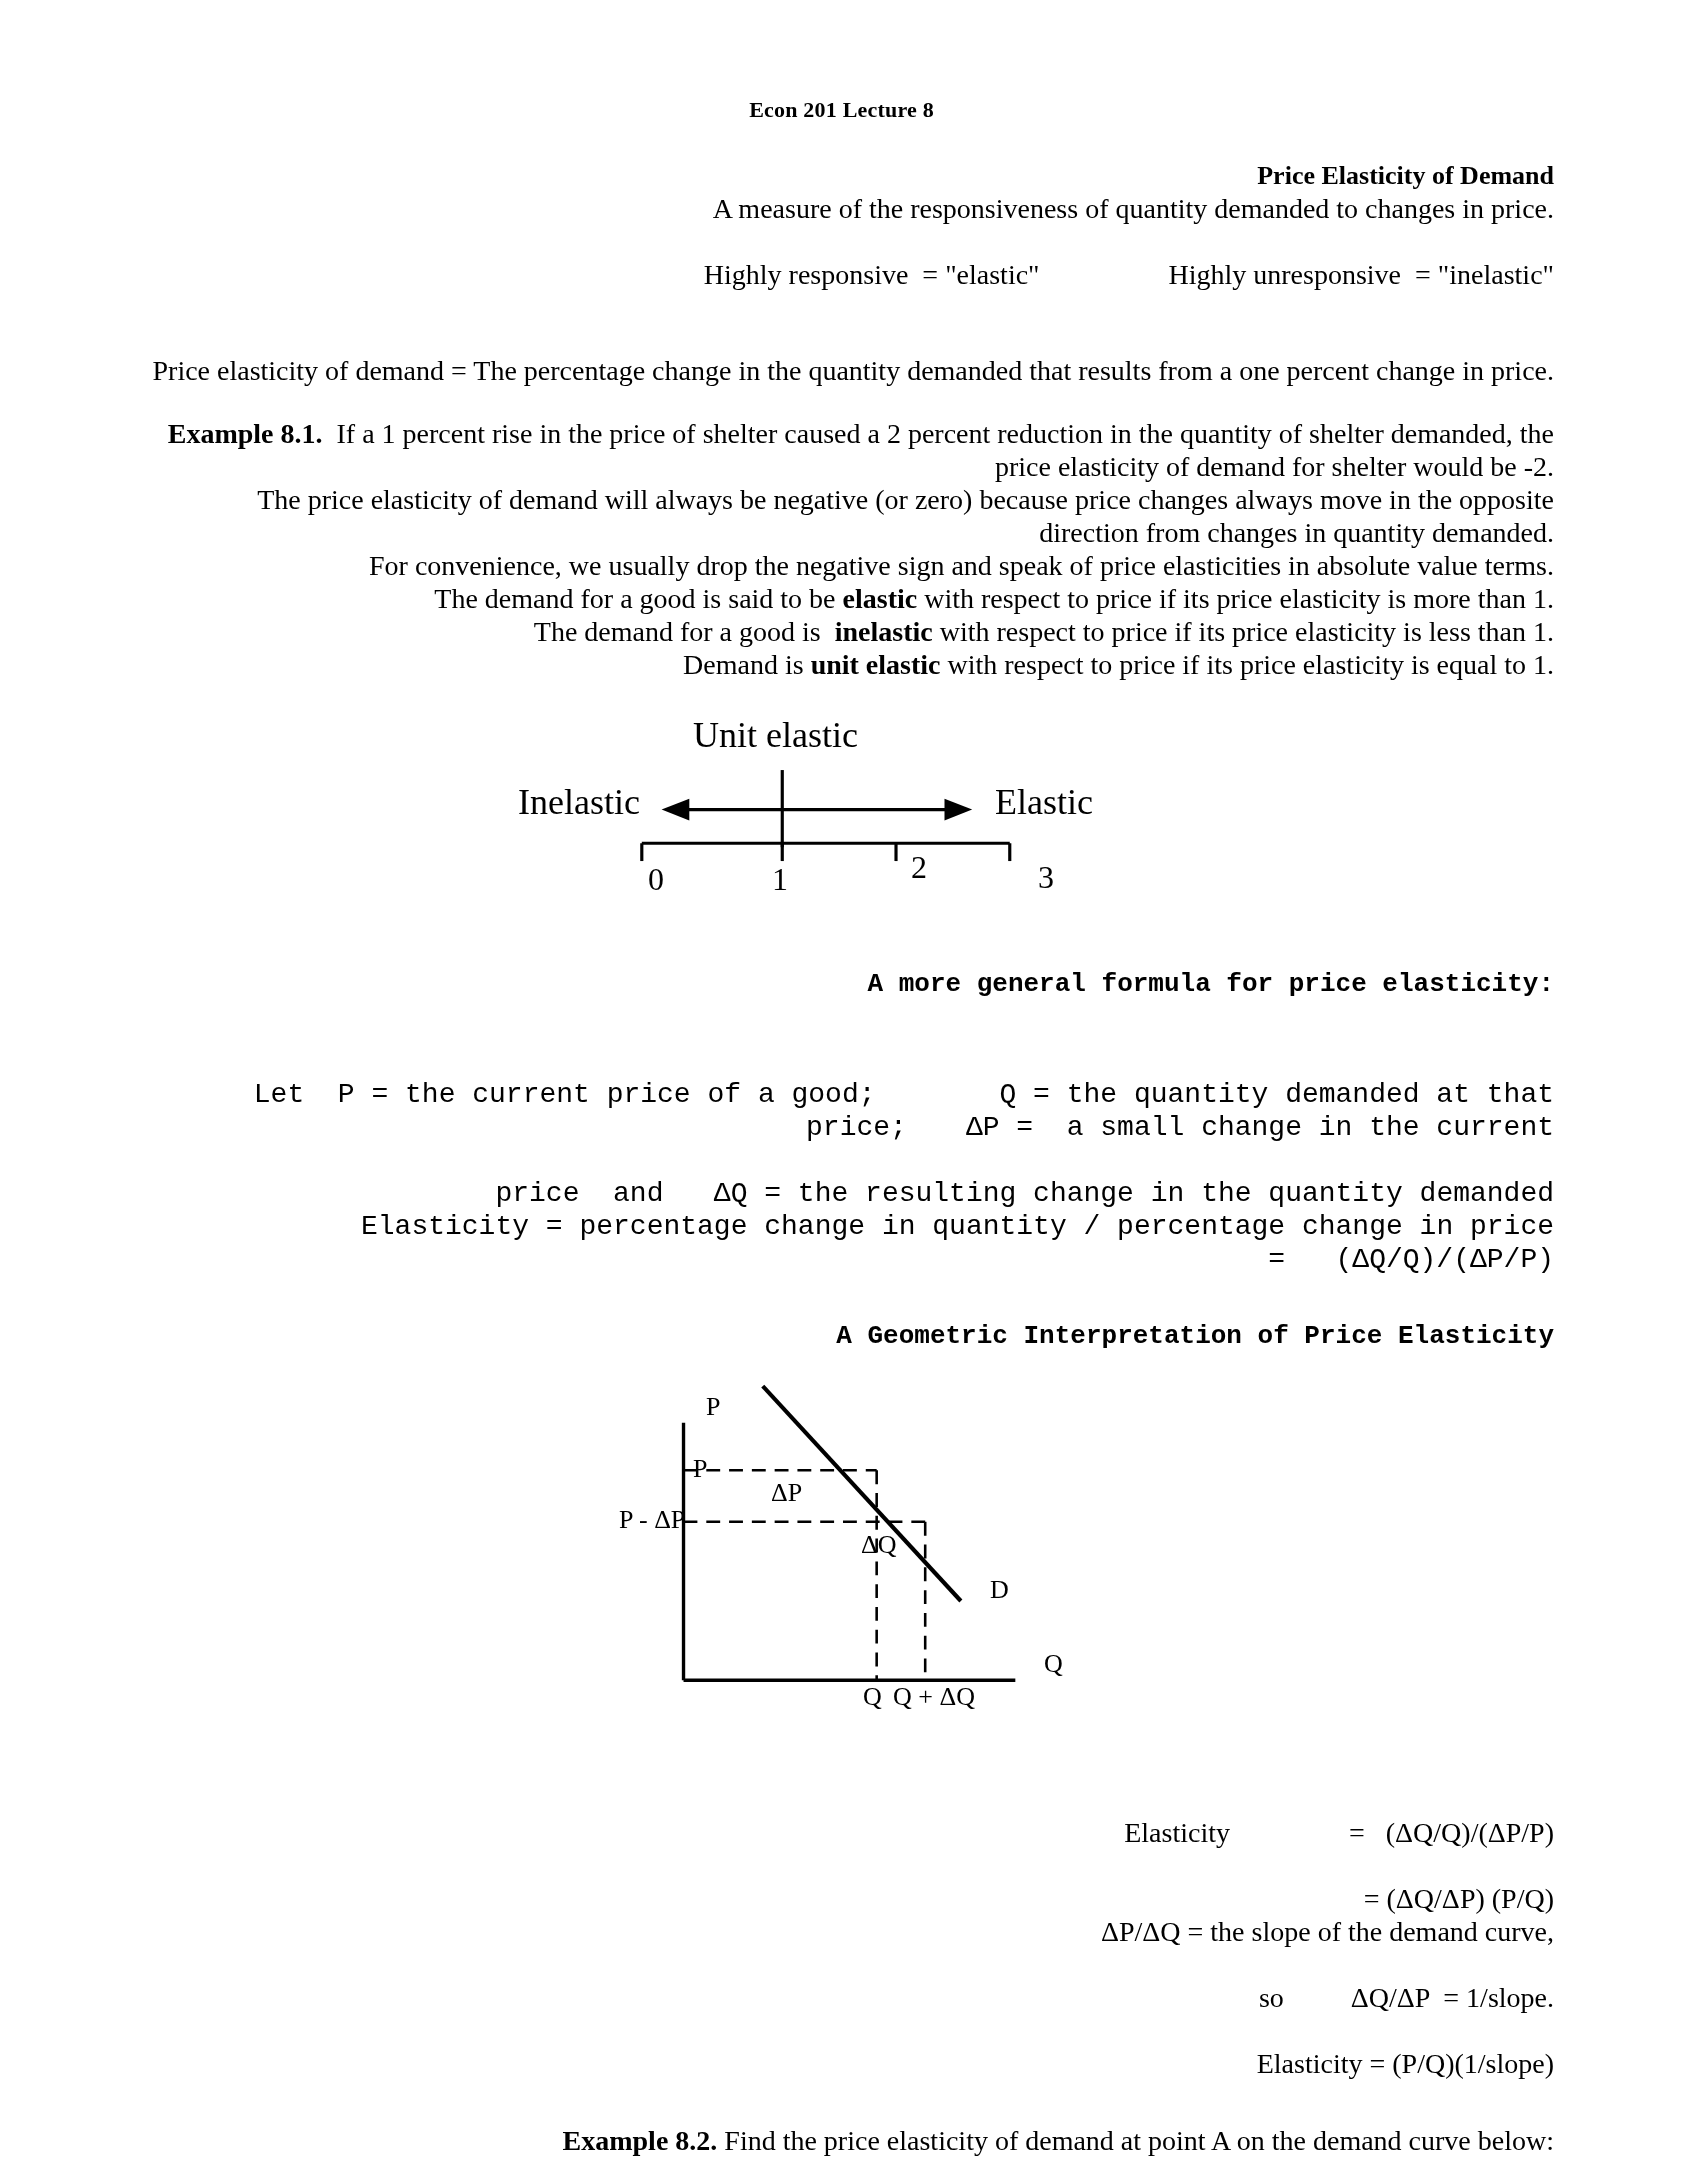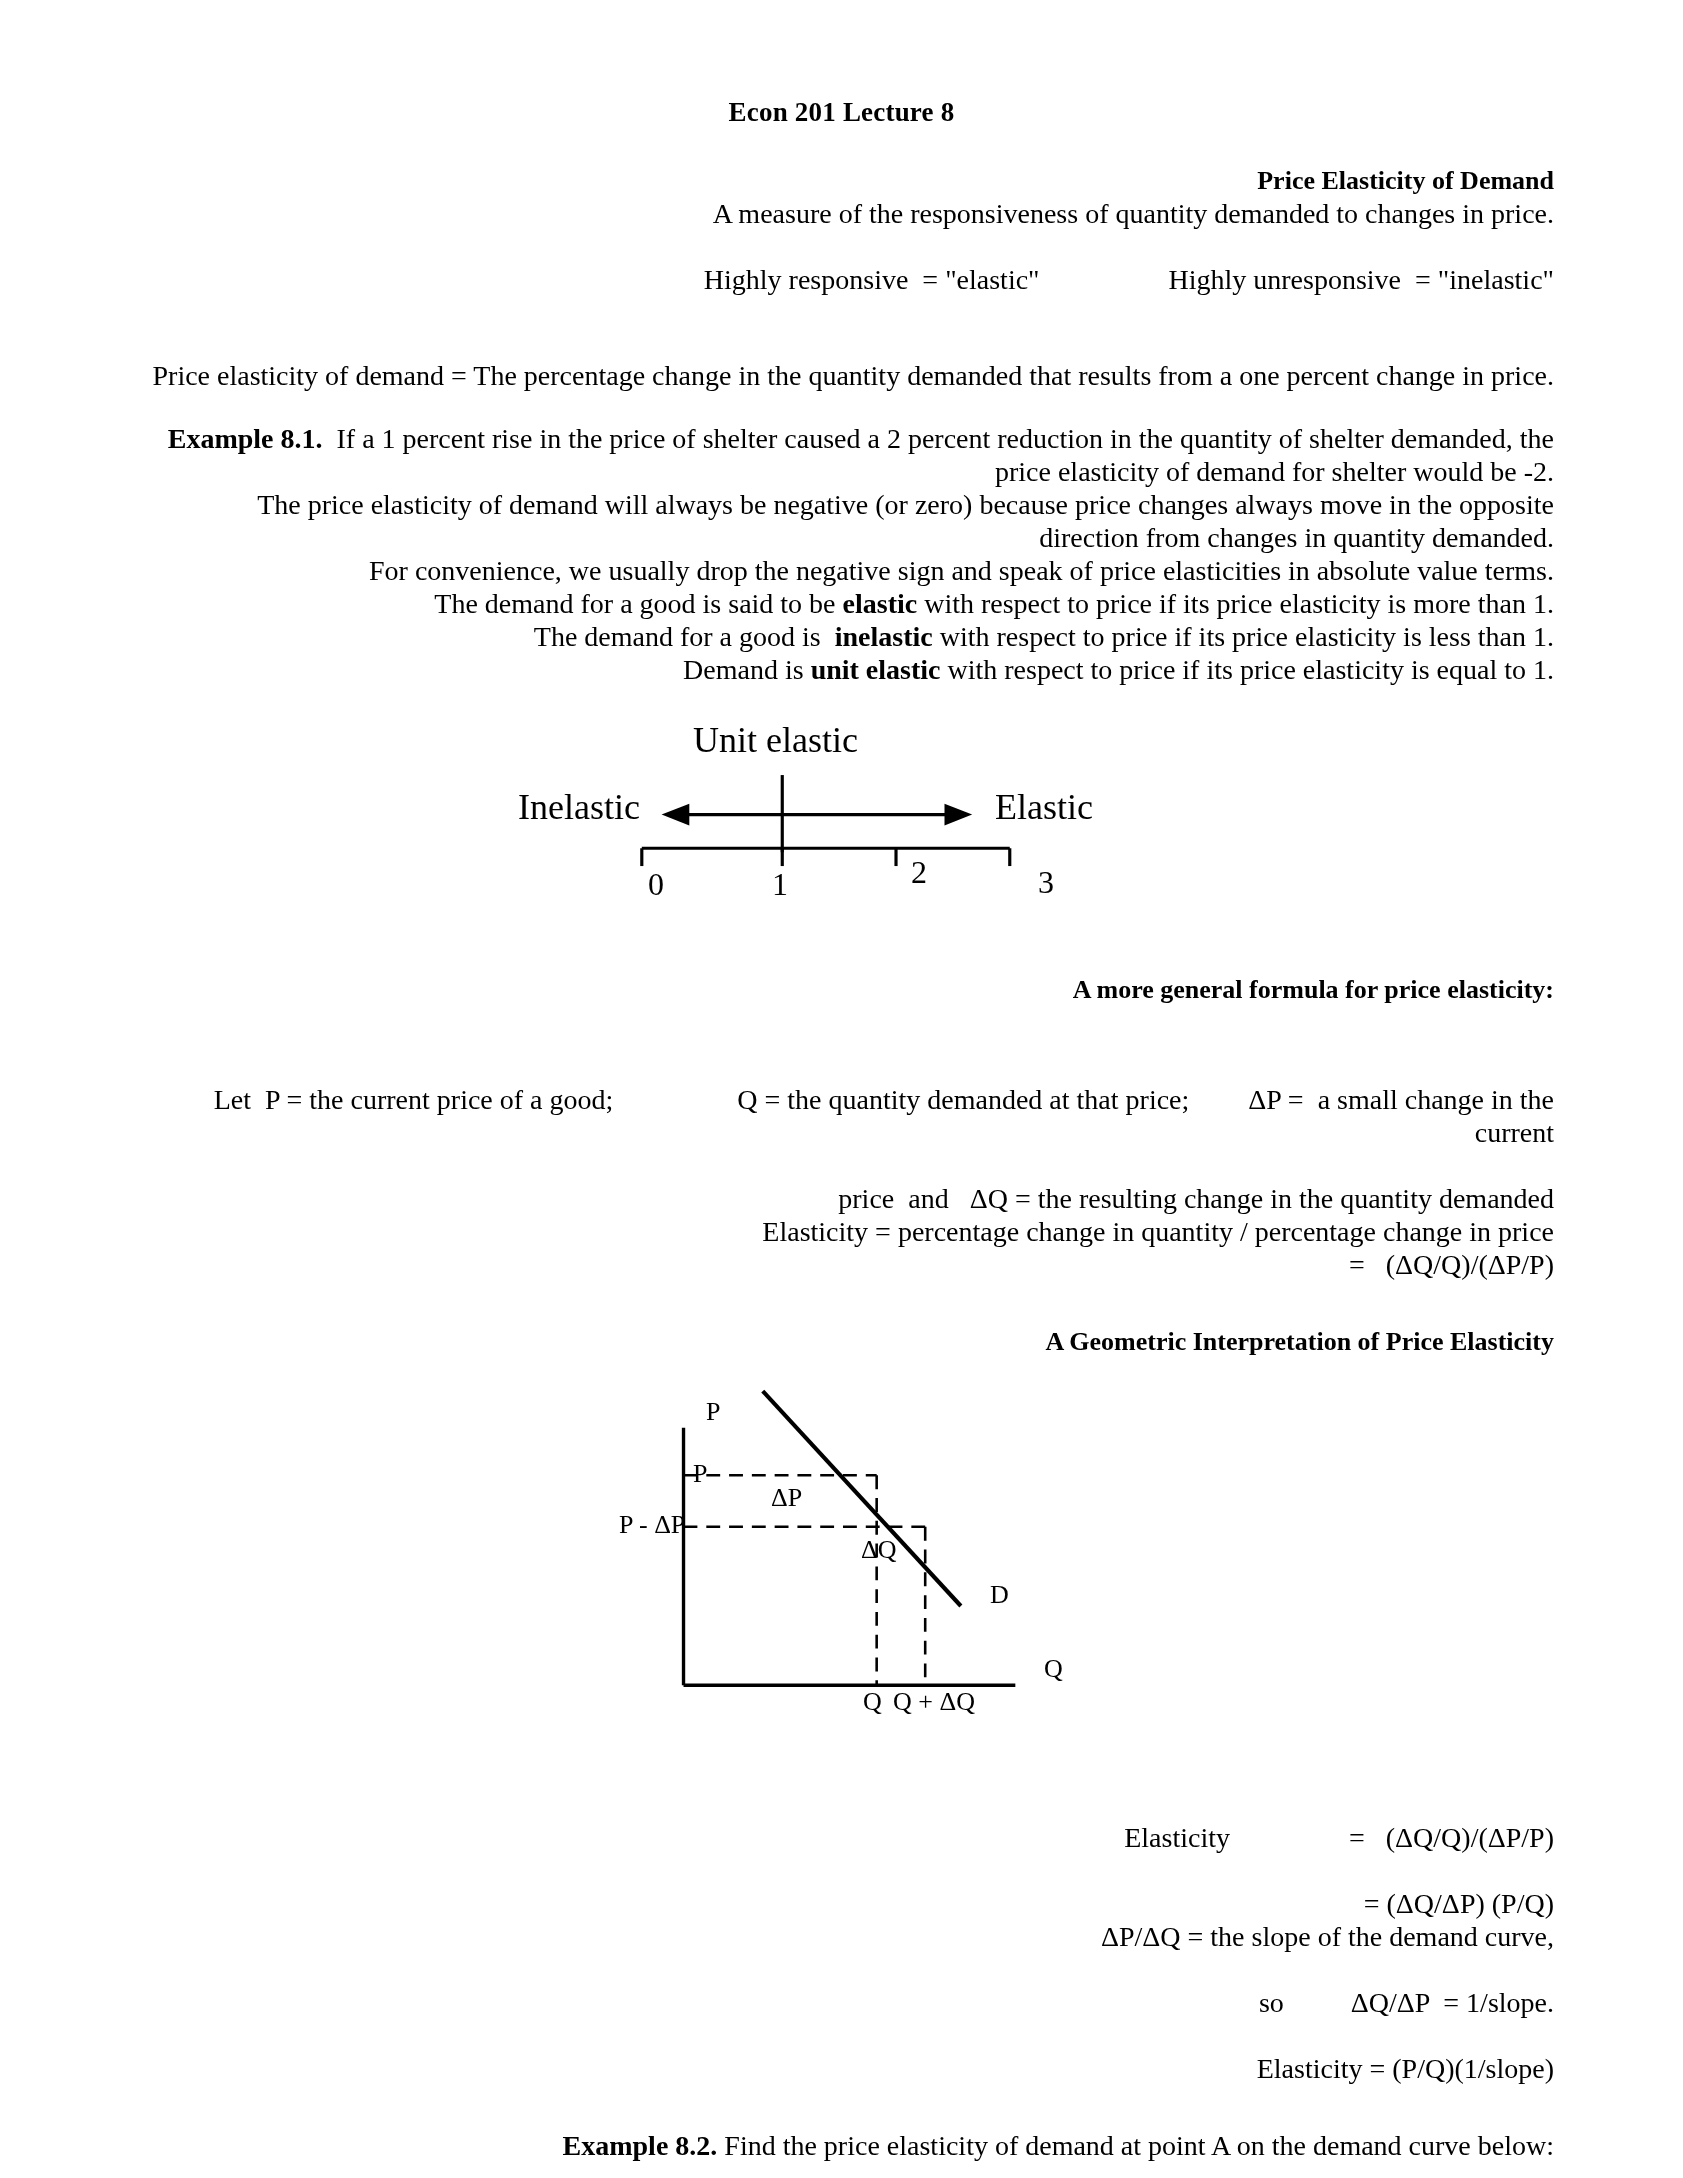--- a/index.html
+++ b/index.html
@@ -18,21 +18,21 @@
   .page {
     position: relative;
     width: 1683px;
     height: 2178px;
     background: #ffffff;
     padding: 0;
   }
   .doc-title {
     text-align: center;
     font-weight: bold;
-    font-size: 27px;
+    font-size: 22px;
     margin-top: 97px;
     letter-spacing: 0.2px;
   }
   .body-wrap {
     margin-top: 36px;
     padding-left: 142px;
     padding-right: 129px;
     text-align: right;
   }
   .line {
@@ -161,21 +161,21 @@
       <line x1="275" y1="78" x2="275" y2="96" stroke="#000" stroke-width="3.2"></line>
       <line x1="390" y1="78" x2="390" y2="96" stroke="#000" stroke-width="3.2"></line>
     </svg>
 
     <div class="nl-num" style="left:648px; top:147px;">0</div>
     <div class="nl-num" style="left:772px; top:147px;">1</div>
     <div class="nl-num" style="left:911px; top:135px;">2</div>
     <div class="nl-num" style="left:1038px; top:145px;">3</div>
   </div>
 
-  <div class="body-wrap" style="margin-top:55px;">
+  <div class="body-wrap" style="margin-top:55px;font-family:Liberation Mono, monospace;">
 
     <div class="heading-bold" style="padding-left:95px;">A more general formula for price elasticity:</div>
 
     <div class="gap-lg"></div>
 
     <div class="line">
       <span>Let  P = the current price of a good;</span><span class="spacer-col" style="width:124px;"></span><span>Q = the quantity demanded at that price;</span><span class="spacer-col" style="width:59px;"></span><span>ΔP =  a small change in the current</span>
     </div>
 
     <div class="line">price  and   ΔQ = the resulting change in the quantity demanded</div>

